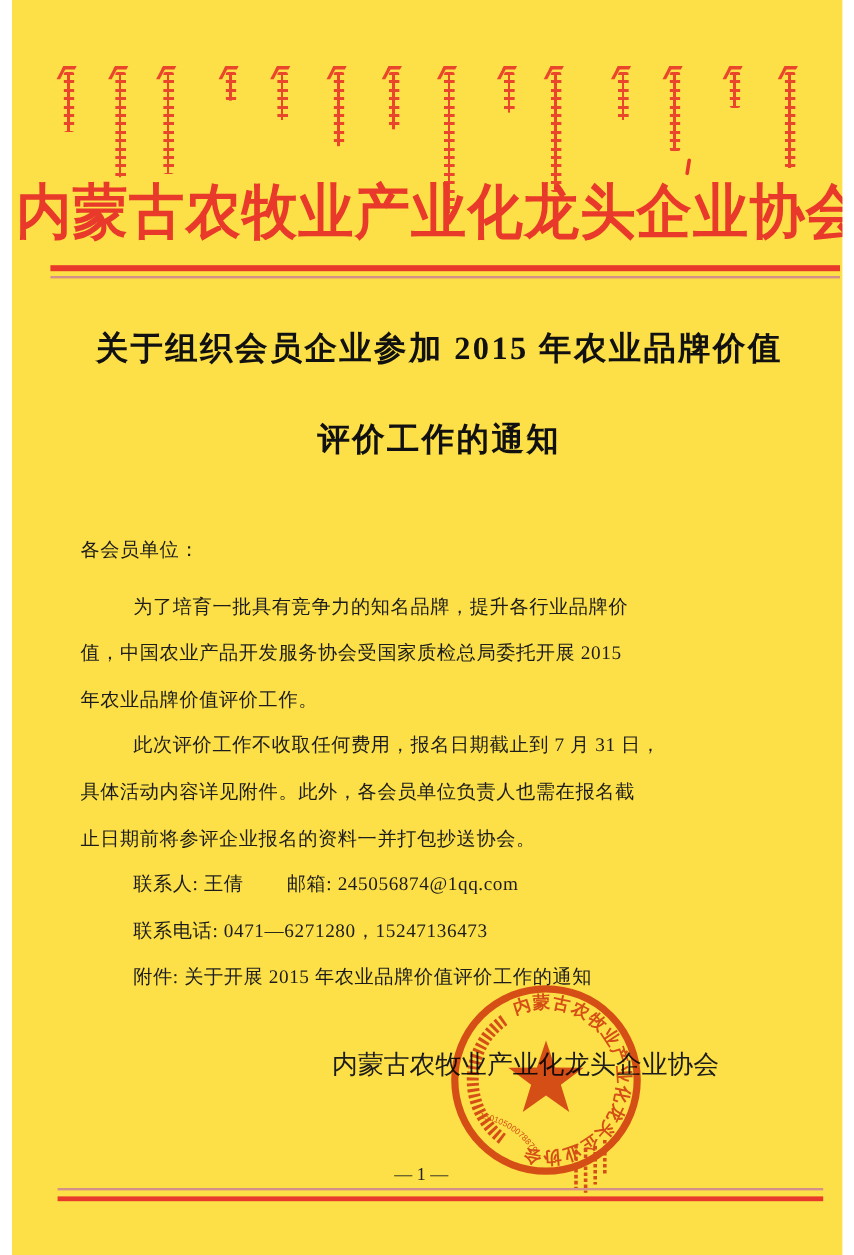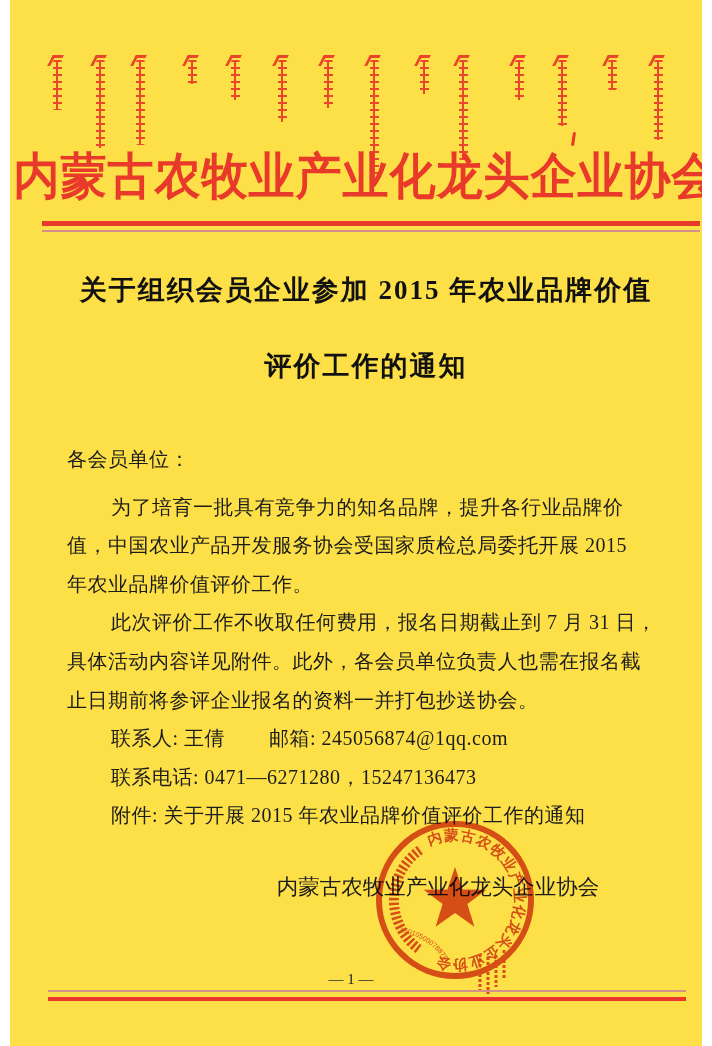--- a/index.html
+++ b/index.html
@@ -37,21 +37,21 @@
   
   .doc-title{
     position:absolute; left:0; width:712px; text-align:center;
     font-weight:bold; font-size:27px; color:#111; letter-spacing:2px;
   }
   .doc-title.l1{top:272px;}
   .doc-title.l2{top:348px;}
   
   .body-text{
     position:absolute; left:57px; top:440px; width:606px;
-    font-size:20px; line-height:38.6px; letter-spacing:.5px;
+    font-size:16px; line-height:38.6px; letter-spacing:.5px;
     white-space:pre-wrap;
   }
   .bline{min-height:38.6px;}
   .bline.indent{text-indent:44px;}
   .bline:first-child{margin-bottom:9px;}
   
   .signature{position:absolute; left:250px; top:872px; width:356px; text-align:center; font-size:21.5px;}
   .sig-date{margin-top:21px; letter-spacing:2px;}
   
   .seal{position:absolute; left:352px; top:806px; mix-blend-mode:multiply;}

